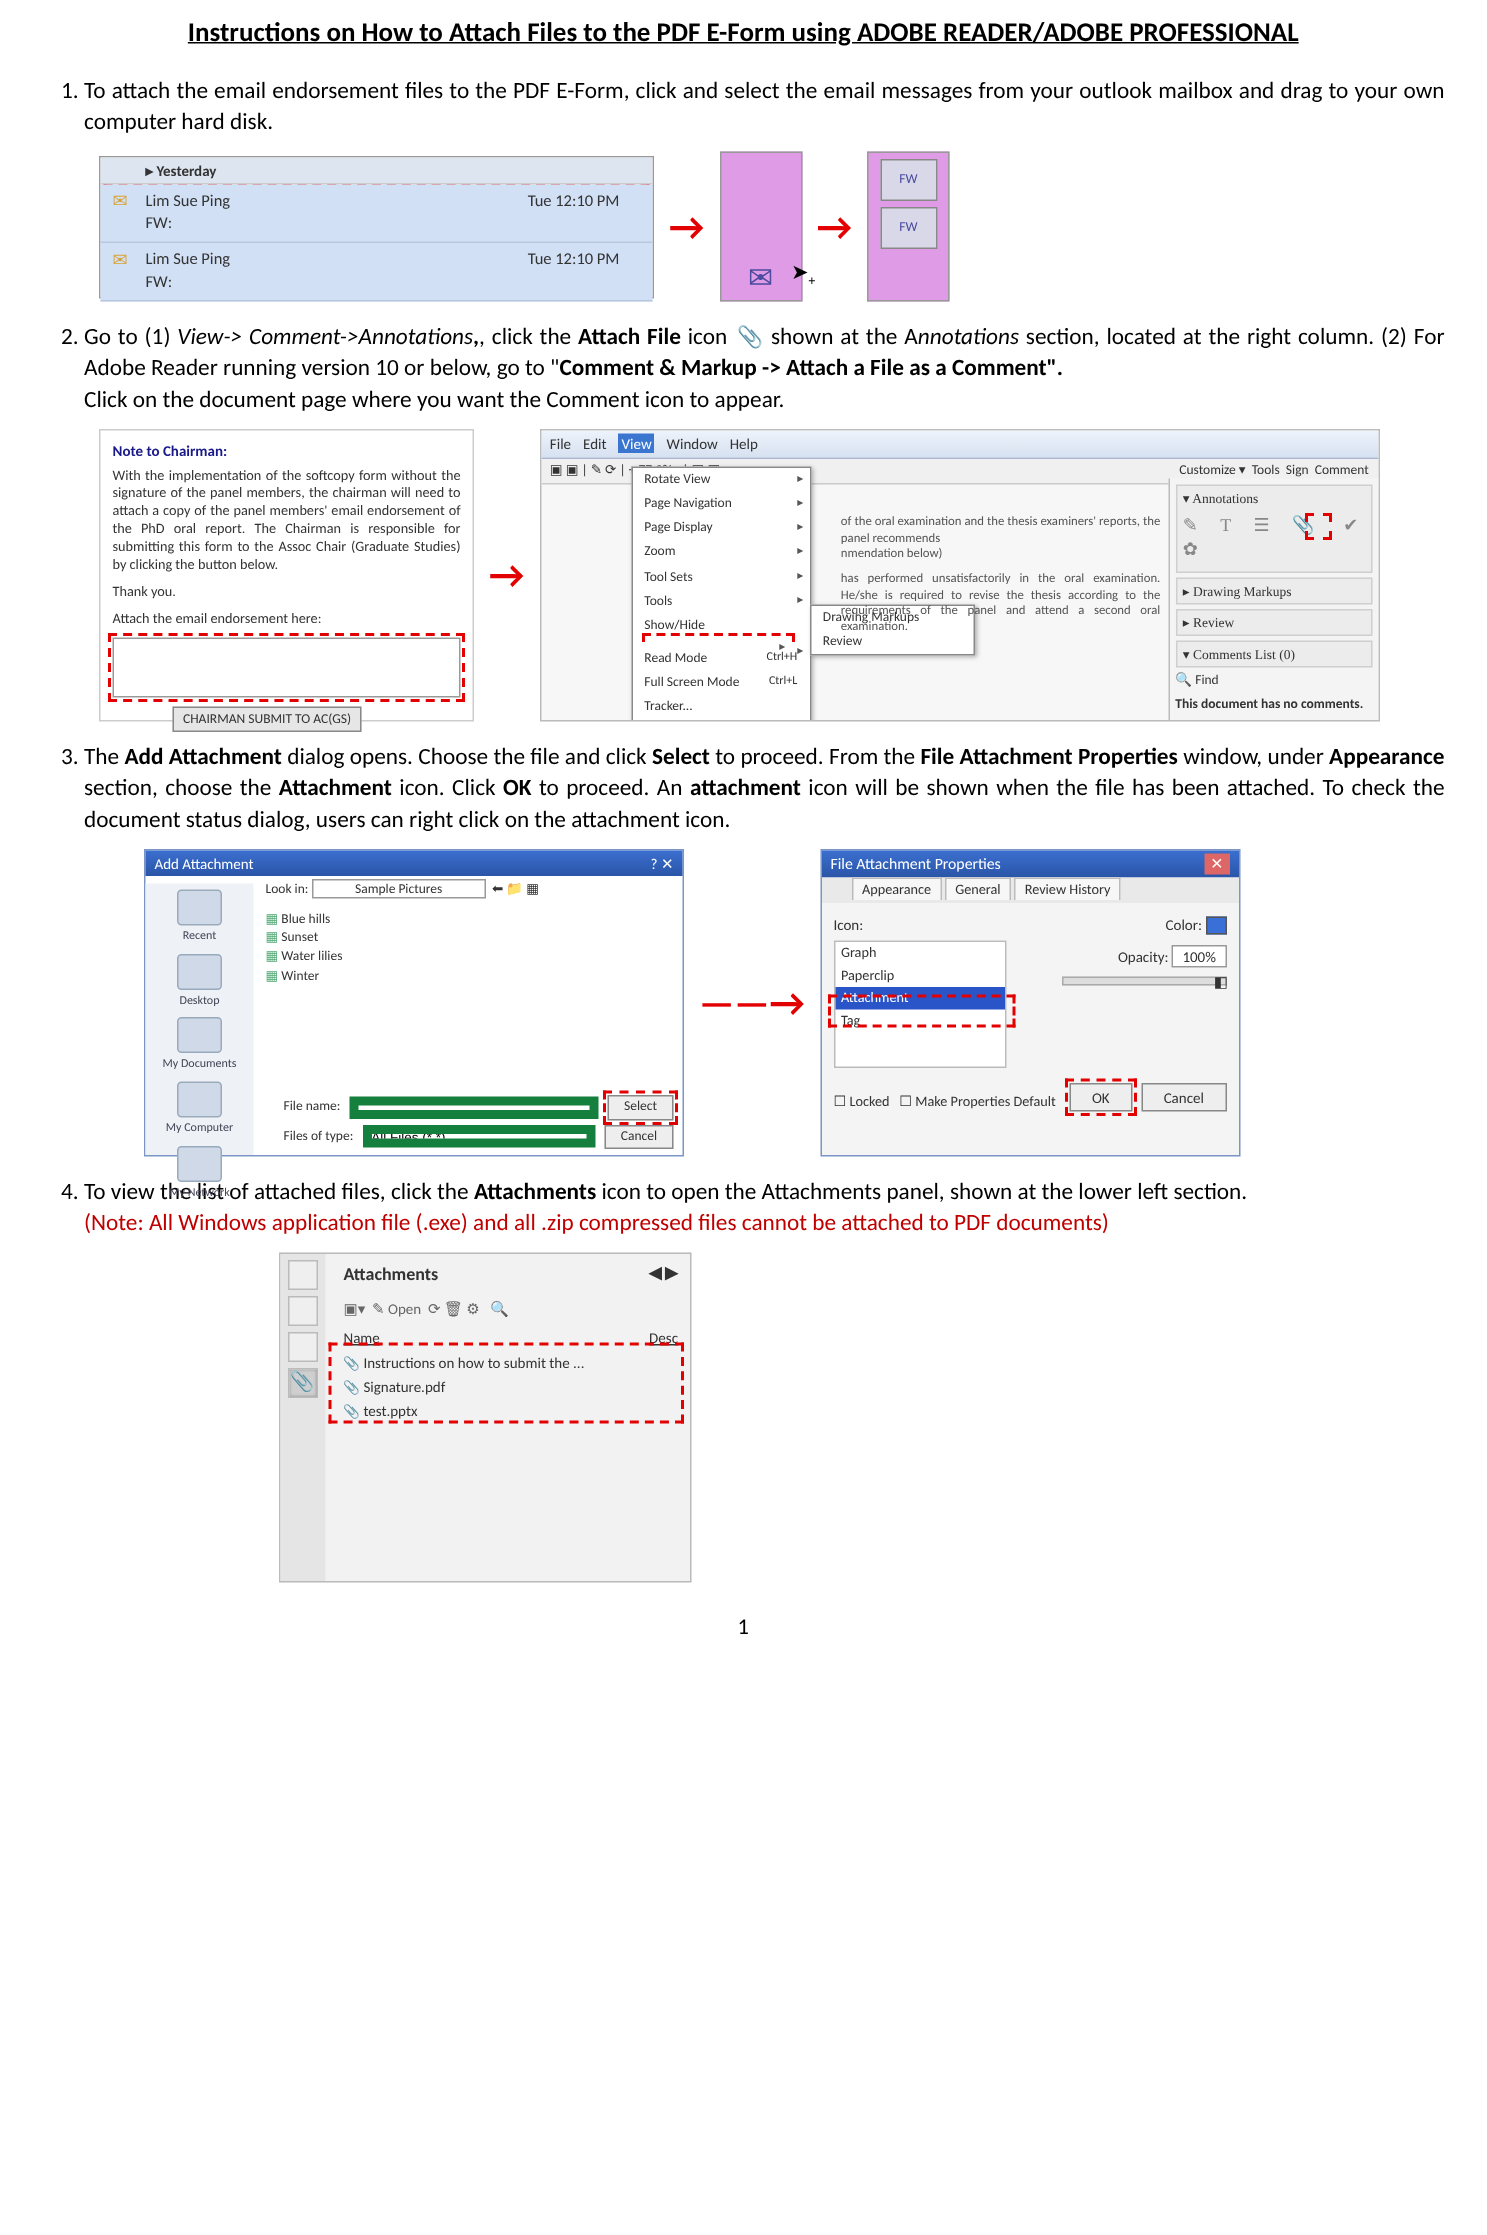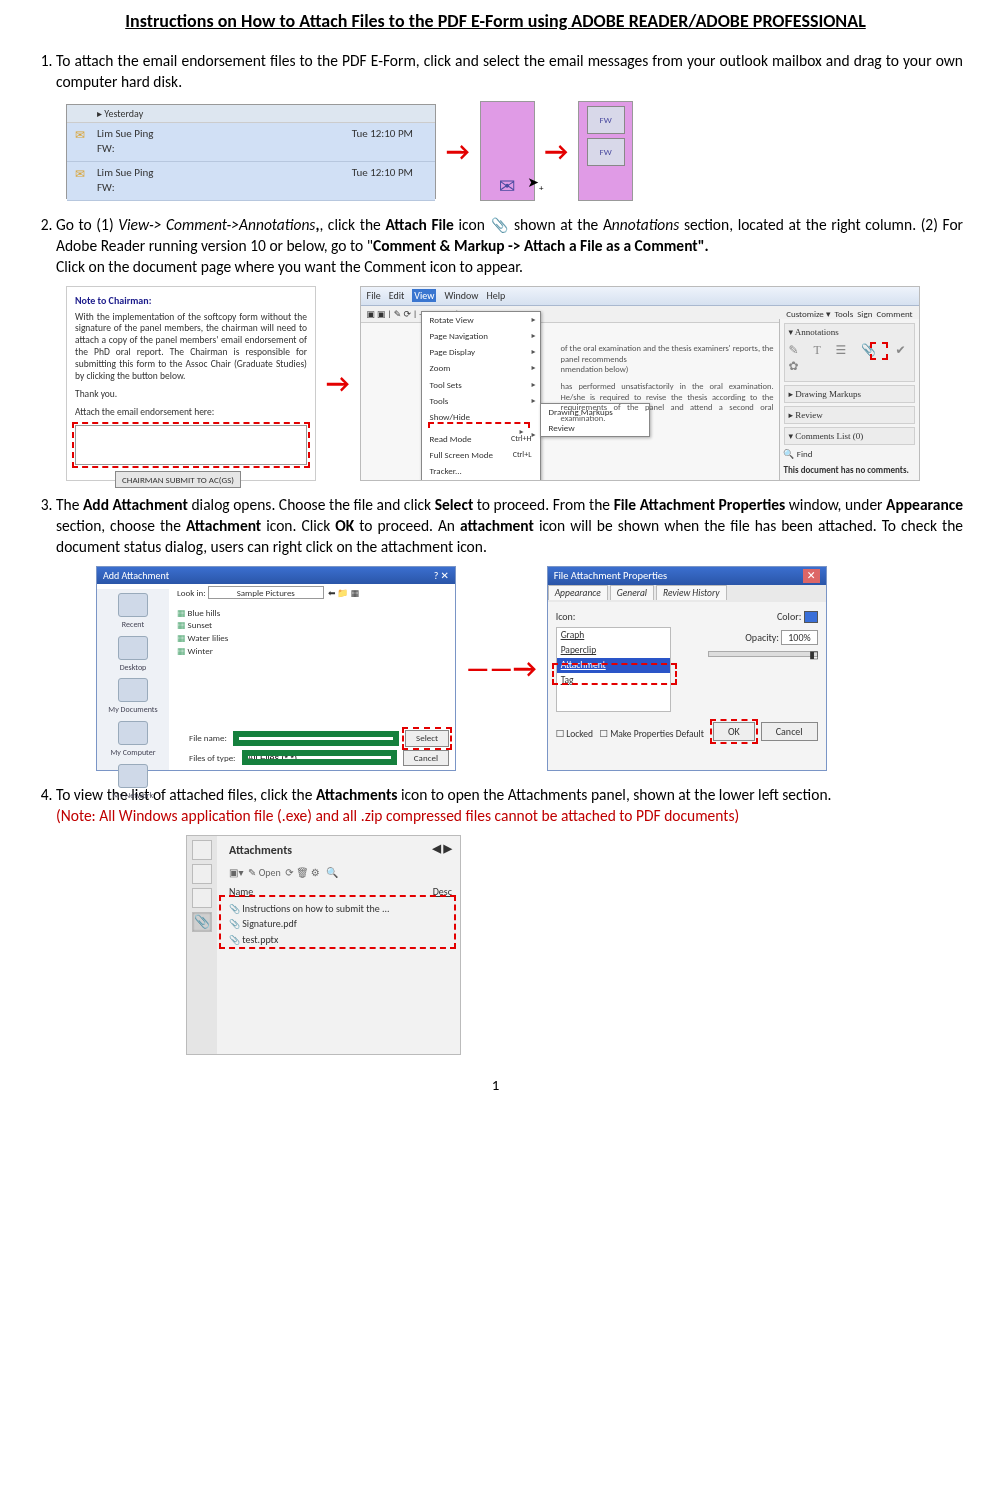--- a/index.html
+++ b/index.html
@@ -42,21 +42,21 @@
     border: 2.5px dashed #e30000;
     position: absolute;
   }
 
   
   .fig1-list {
     width: 370px; height: 95px;
     background: linear-gradient(#fff,#fff);
   }
   .fig1-hdr {
-    background: #dde6f0; font-size: 10px; font-weight: normal;
+    background: #dde6f0; font-size: 10px; font-weight: bold;
     padding: 2px 30px; border-bottom: 1px solid #ccc;
   }
   .fig1-row {
     display: flex; justify-content: space-between; padding: 4px 22px 4px 30px;
     background: #d1e0f5; border-bottom: 1px solid #b7c7de; font-size: 11px;
     position: relative;
   }
   .fig1-row .env { position: absolute; left: 8px; top: 4px; font-size: 12px; color: #d9a437; }
   .fig1-purple { width: 55px; height: 100px; background: #e09be6; display:flex; align-items:flex-end; justify-content:center; }
   .fig1-cursor { position:absolute; right:-10px; bottom:6px; font-size:14px; color:#000; }
@@ -104,25 +104,25 @@
   .fig3a .side .sic::before { content:""; display:block; width:28px; height:22px; margin:0 auto 2px auto; background:#cfd9e8; border:1px solid #9ab; border-radius:3px;}
   .fig3a .filelist { position:absolute; left:80px; top:40px; font-size:9px; line-height:1.4; }
   .fig3a .filelist div::before{content:"▦ "; color:#5a7;}
   .fig3a .bot { position:absolute; left:92px; right:6px; bottom:4px; font-size:9px;}
   .fig3a .bot .row{display:flex; gap:6px; align-items:center; margin-top:3px;}
   .fig3a .bot input{flex:1; border:6px solid #15803d; font-size:9px; height:15px;}
   .fig3a .bot .btn{border:1px solid #888; background:#eee; padding:1px 10px; font-size:9px;}
 
   .fig3b { width:280px; height:205px; background:#f4f4f4; border:1px solid #7a95c6; position:relative; font-size:10px;}
   .fig3b .tbar { background:linear-gradient(#3b6fcf,#2a55a8); color:#fff; padding:2px 6px; font-size:10.5px; display:flex; justify-content:space-between;}
-  .fig3b .tabs { background:#e9e9e9; padding:2px 0; font-size:9.5px;font-style:italic;}
+  .fig3b .tabs { background:#e9e9e9; padding:2px 20px; font-size:9.5px;}
   .fig3b .tabs span{border:1px solid #bbb; border-bottom:none; padding:1px 6px; background:#f7f7f7; margin-right:2px;}
   .fig3b .body{ padding:8px; font-size:10px; position:relative;}
   .fig3b .iconlist{ border:1px solid #bbb; width:115px; height:85px; background:#fff; font-size:9.5px; margin-top:4px;}
-  .fig3b .iconlist div{ padding:1px 4px;text-decoration:underline;}
+  .fig3b .iconlist div{ padding:1px 4px;}
   .fig3b .iconlist .sel{ background:#2a55c8; color:#fff;}
   .fig3b .btnrow{ position:absolute; right:8px; bottom:8px; display:flex; gap:6px;}
   .fig3b .btnrow .btn{ border:1px solid #888; background:#eee; padding:2px 14px; font-size:10px;}
 
   
   .fig4 { width:275px; height:220px; background:#f2f2f2; border:1px solid #bbb; position:relative; font-size:10px; margin-left:120px;}
   .fig4 .side { position:absolute; left:0; top:0; bottom:0; width:30px; background:#e5e5e5; display:flex; flex-direction:column; gap:4px; padding:4px 2px; align-items:center;}
   .fig4 .side div{ width:20px; height:20px; border:1px solid #bbb; background:#efefef;}
   .fig4 .side .sel{ background:#cfcfcf; box-shadow:inset 0 0 2px #888;}
   .fig4 .head{ margin-left:34px; padding:6px 8px; font-weight:bold; font-size:12px; display:flex; justify-content:space-between; align-items:center;}

